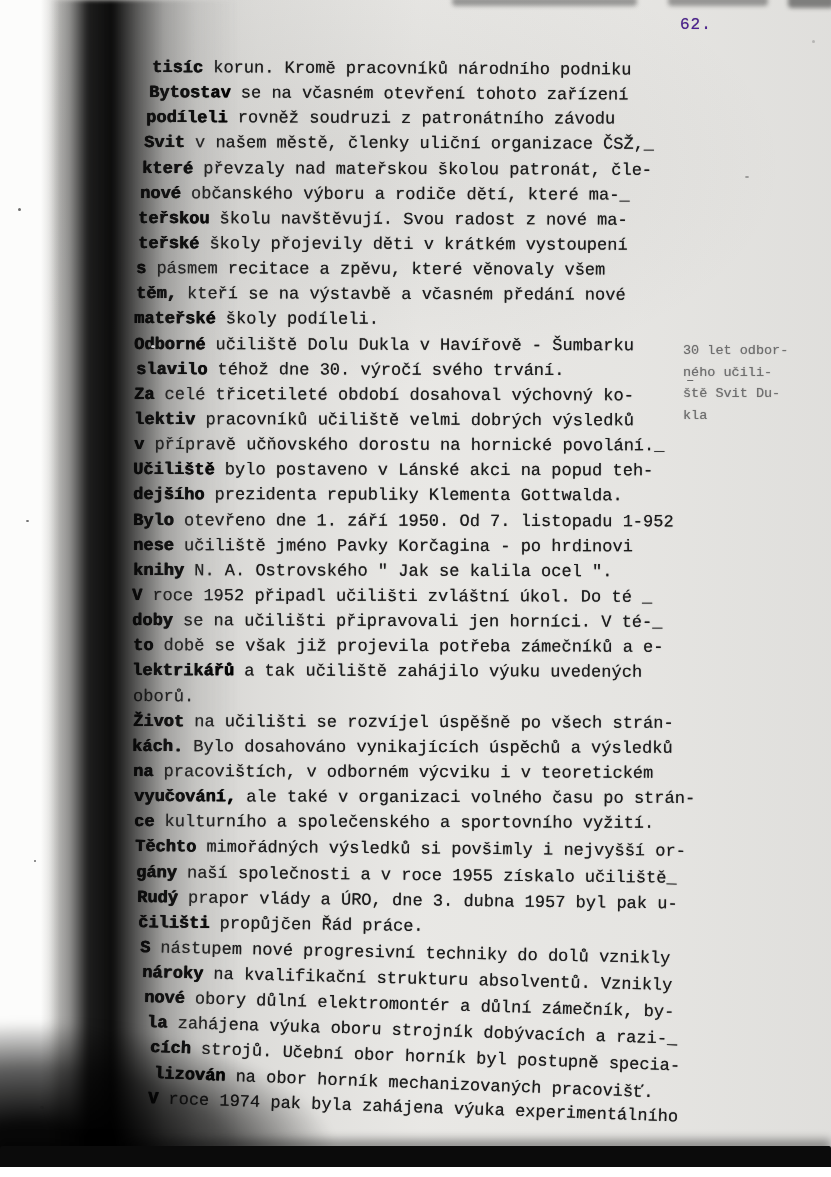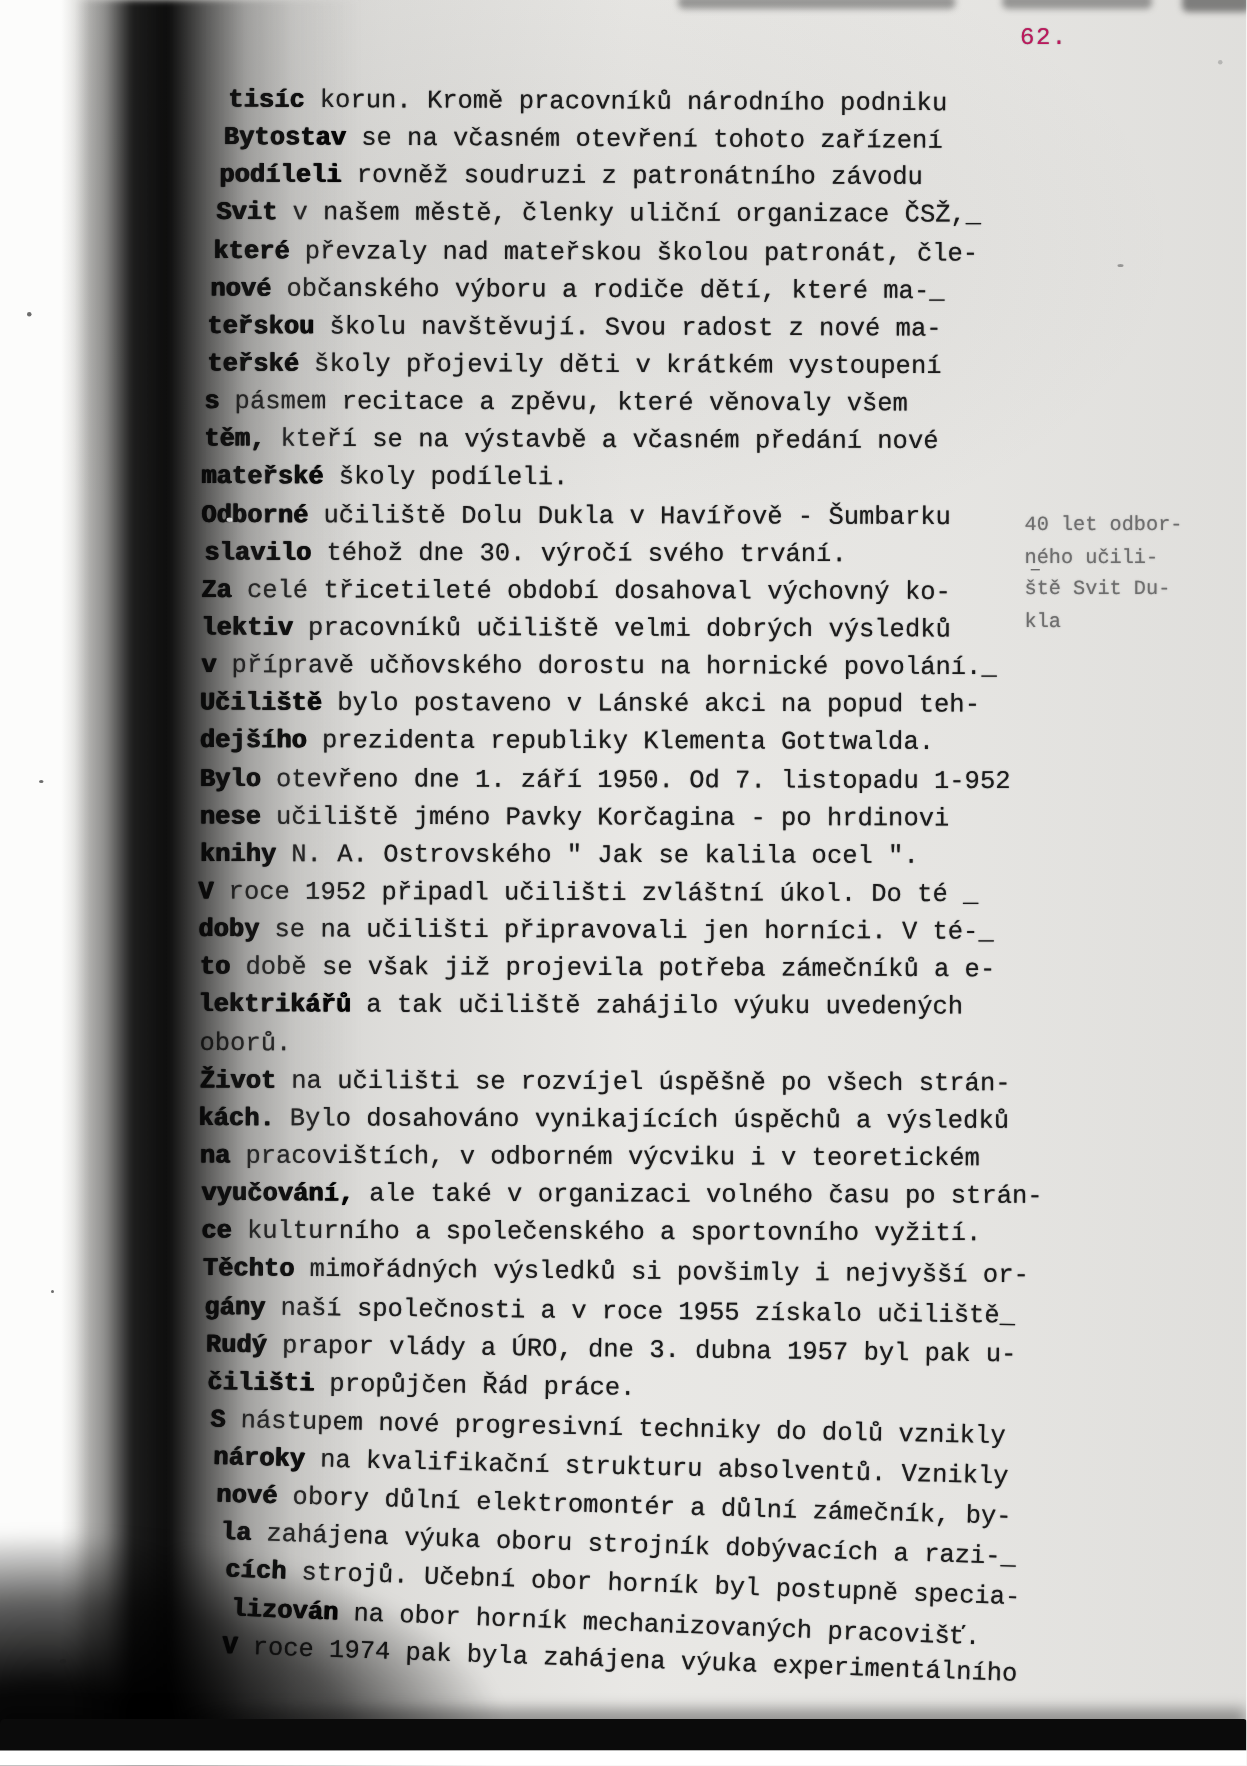--- a/index.html
+++ b/index.html
@@ -46,21 +46,21 @@
   .body{position:absolute;left:132px;top:55px;width:620px;z-index:3;color:#1c1c1c;
     font-size:17px;text-shadow:0 0 .8px rgba(25,25,25,.75);}
   .body .tline{height:25.15px;line-height:25.15px;white-space:pre;transform-origin:0 50%;}
   .fw{font-weight:bold;color:#000;text-shadow:.6px 0 0 #000, 0 0 1px rgba(0,0,0,.8);}
 
   
   .margin-note{position:absolute;left:683px;top:340px;z-index:3;color:#6e6e6e;
     font-size:13.5px;text-shadow:0 0 1px rgba(110,110,110,.7);}
   .margin-note .tline{height:21.5px;line-height:21.5px;white-space:pre;}
 
-  .page-number{position:absolute;left:680px;top:16px;z-index:3;color:#be185d;
+  .page-number{position:absolute;left:680px;top:16px;z-index:3;color:#4c1d95;
     font-size:16px;letter-spacing:1px;text-shadow:0 0 .8px rgba(40,40,40,.6);}
 
   .stray-dash{position:absolute;left:686px;top:372px;z-index:3;color:#6a6a6a;font-size:14px;}
 </style>
 </head>
 <body>
 
 <div class="scan">
   <div class="film"></div>
   <div class="leftmargin"></div>
@@ -106,21 +106,21 @@
       <div class="tline" style="margin-left: 8px; transform: rotate(1.2deg);"><b class="fw">S</b> nástupem nové progresivní techniky do dolů vznikly</div>
       <div class="tline" style="margin-left: 10px; transform: rotate(1.4deg);"><b class="fw">nároky</b> na kvalifikační strukturu absolventů. Vznikly</div>
       <div class="tline" style="margin-left: 12px; transform: rotate(1.6deg);"><b class="fw">nové</b> obory důlní elektromontér a důlní zámečník, by-</div>
       <div class="tline" style="margin-left: 15px; transform: rotate(1.8deg);"><b class="fw">la</b> zahájena výuka oboru strojník dobývacích a razi-_</div>
       <div class="tline" style="margin-left: 18px; transform: rotate(2deg);"><b class="fw">cích</b> strojů. Učební obor horník byl postupně specia-</div>
       <div class="tline" style="margin-left: 22px; transform: rotate(2.2deg);"><b class="fw">lizován</b> na obor horník mechanizovaných pracovišť.</div>
       <div class="tline" style="margin-left: 16px; transform: rotate(2deg);"><b class="fw">V</b> roce 1974 pak byla zahájena výuka experimentálního</div>
     </div>
 
   <div class="margin-note">
-      <div class="tline">40 let odbor-</div>
+      <div class="tline">30 let odbor-</div>
       <div class="tline">ného učili-</div>
       <div class="tline">ště Svit Du-</div>
       <div class="tline">kla</div>
     </div>
   <div class="stray-dash">–</div>
 
   <div class="gutter"></div>
   <div class="flare"></div>
 
   <div class="smudge s1"></div>

